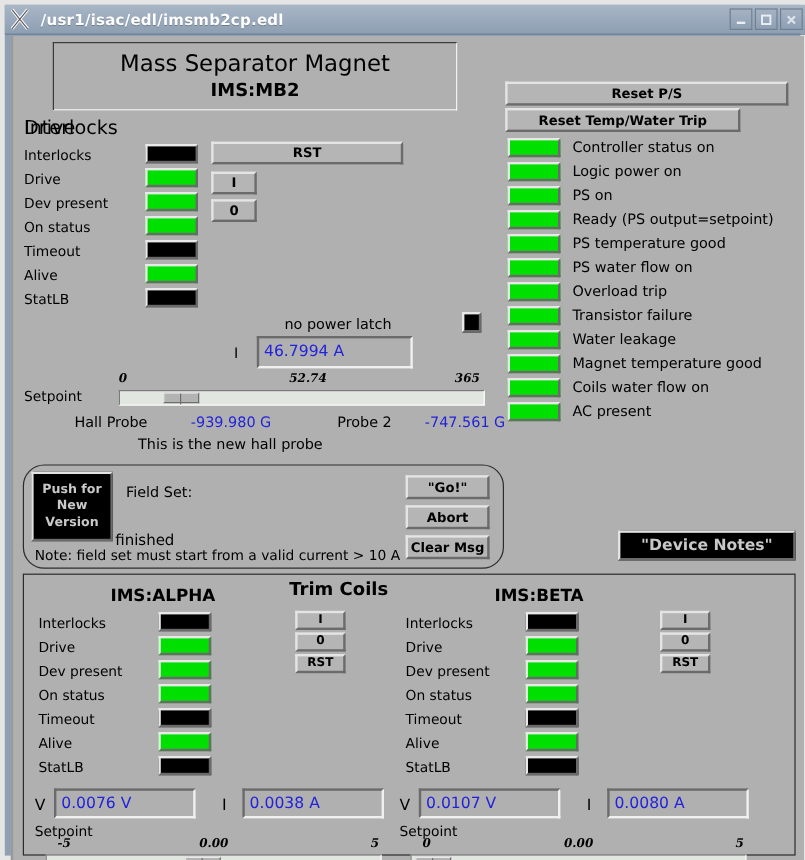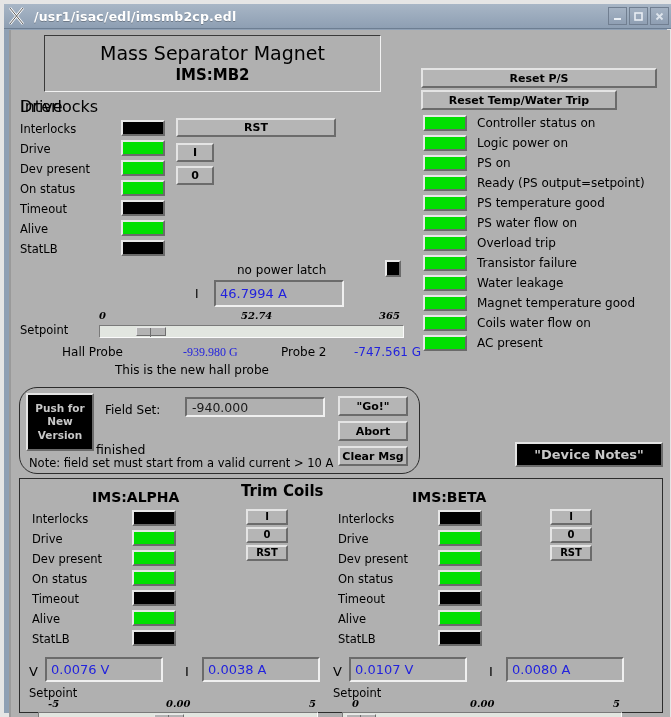--- a/index.html
+++ b/index.html
@@ -237,34 +237,33 @@
 
     <div class="abs lbl" style="left:9px; top:293px;">Setpoint</div>
     <div class="abs tick" style="left:88px; top:280px;">0</div>
     <div class="abs tick" style="left:230px; top:280px;">52.74</div>
     <div class="abs tick" style="left:368px; top:280px;">365</div>
     <div class="slider-track" style="left:88px; top:295px; width:305px; height:13px;">
       <div class="slider-thumb" id="main-thumb" style="left: 36px;"></div>
     </div>
 
     <div class="abs lbl" style="left:51px; top:315px; font-size:12px;">Hall Probe</div>
-    <div class="abs val-blue" style="left:172px; top:315px;font-family:Liberation Serif, serif;">-939.980 G</div>
+    <div class="abs val-blue" style="left:148px; top:315px;">-939.980 G</div>
     <div class="abs lbl" style="left:270px; top:315px; font-size:12px;">Probe 2</div>
     <div class="abs val-blue" style="left:343px; top:315px;">-747.561 G</div>
     <div class="abs lbl" style="left:104px; top:333px; font-size:12px;">This is the new hall probe</div>
 
     <div class="panel" style="left:8px; top:357px; width:401px; height:87px;border-radius:18px;">
 
       <div class="btn-black" style="position:absolute; left:6px; top:5px; width:68px; height:58px;
            white-space:pre-line; line-height:1.25; font-size:10.5px;">Push for
 New Version</div>
 
       <div class="abs lbl" style="left:85px; top:15px; font-size:12px;">Field Set:</div>
 
-      <div class="abs entry" style="left:165px; top:9px; width:140px; height:20px;">-940.000</div>
 
       <div class="abs lbl" style="left:76px; top:54px; font-size:12.5px;">finished</div>
 
       <div class="abs btn" style="left:318px; top:8px; width:70px; height:20px;">"Go!"</div>
       <div class="abs btn" style="left:318px; top:33px; width:70px; height:20px;">Abort</div>
       <div class="abs btn" style="left:318px; top:58px; width:70px; height:20px;">Clear Msg</div>
 
       <div class="abs lbl" style="left:9px; top:68px; font-size:11.5px;">Note: field set must start from a valid current &gt; 10 A</div>
     </div>
 

